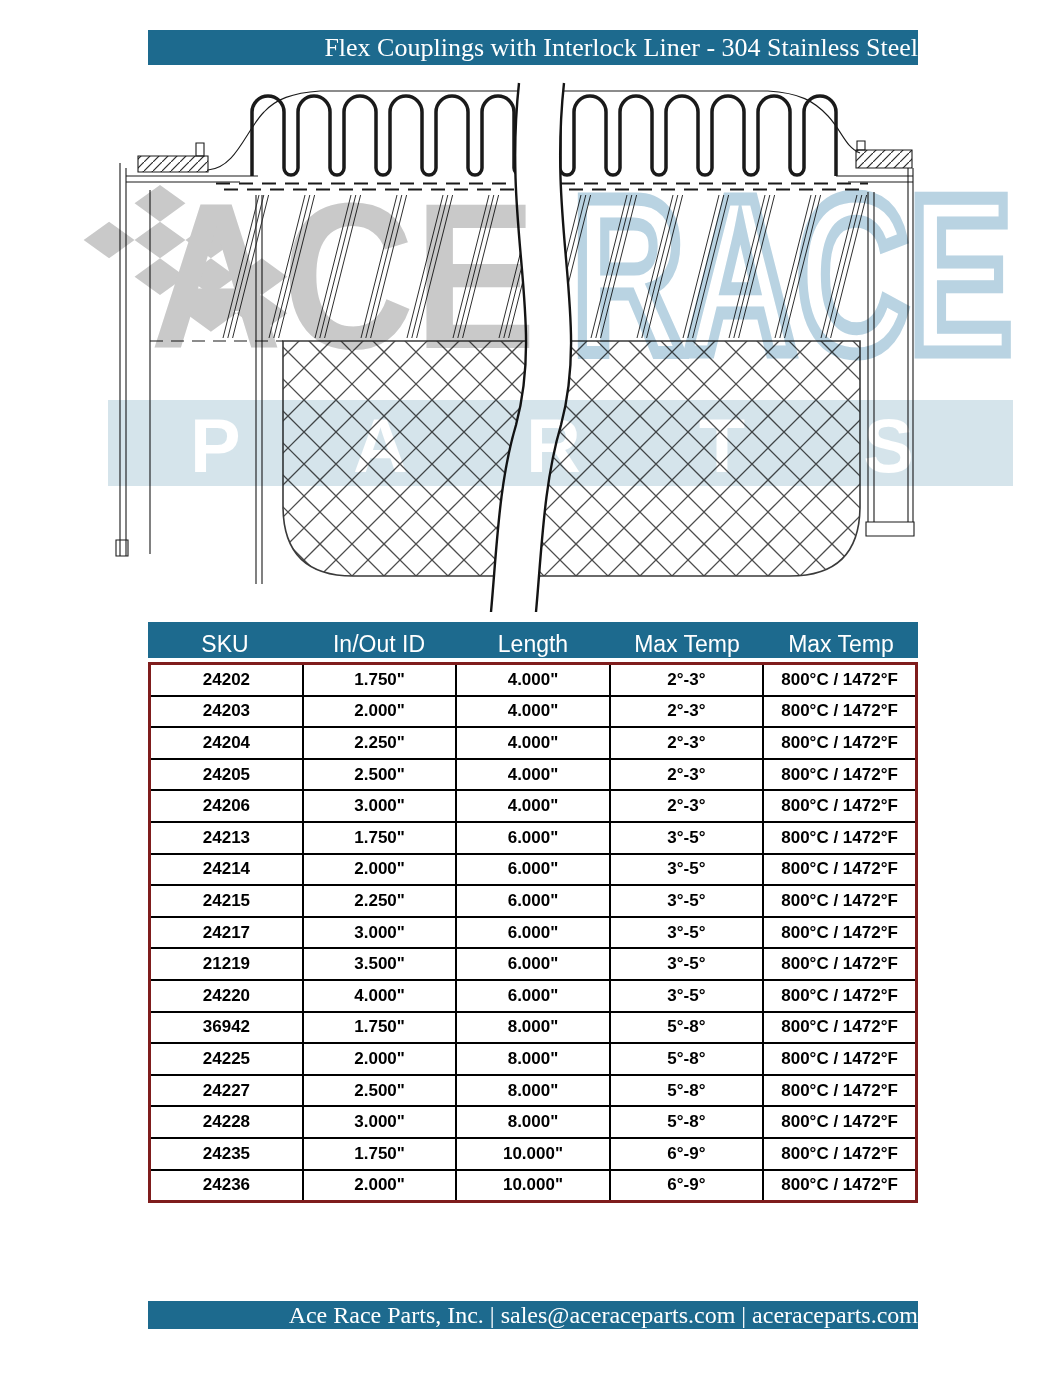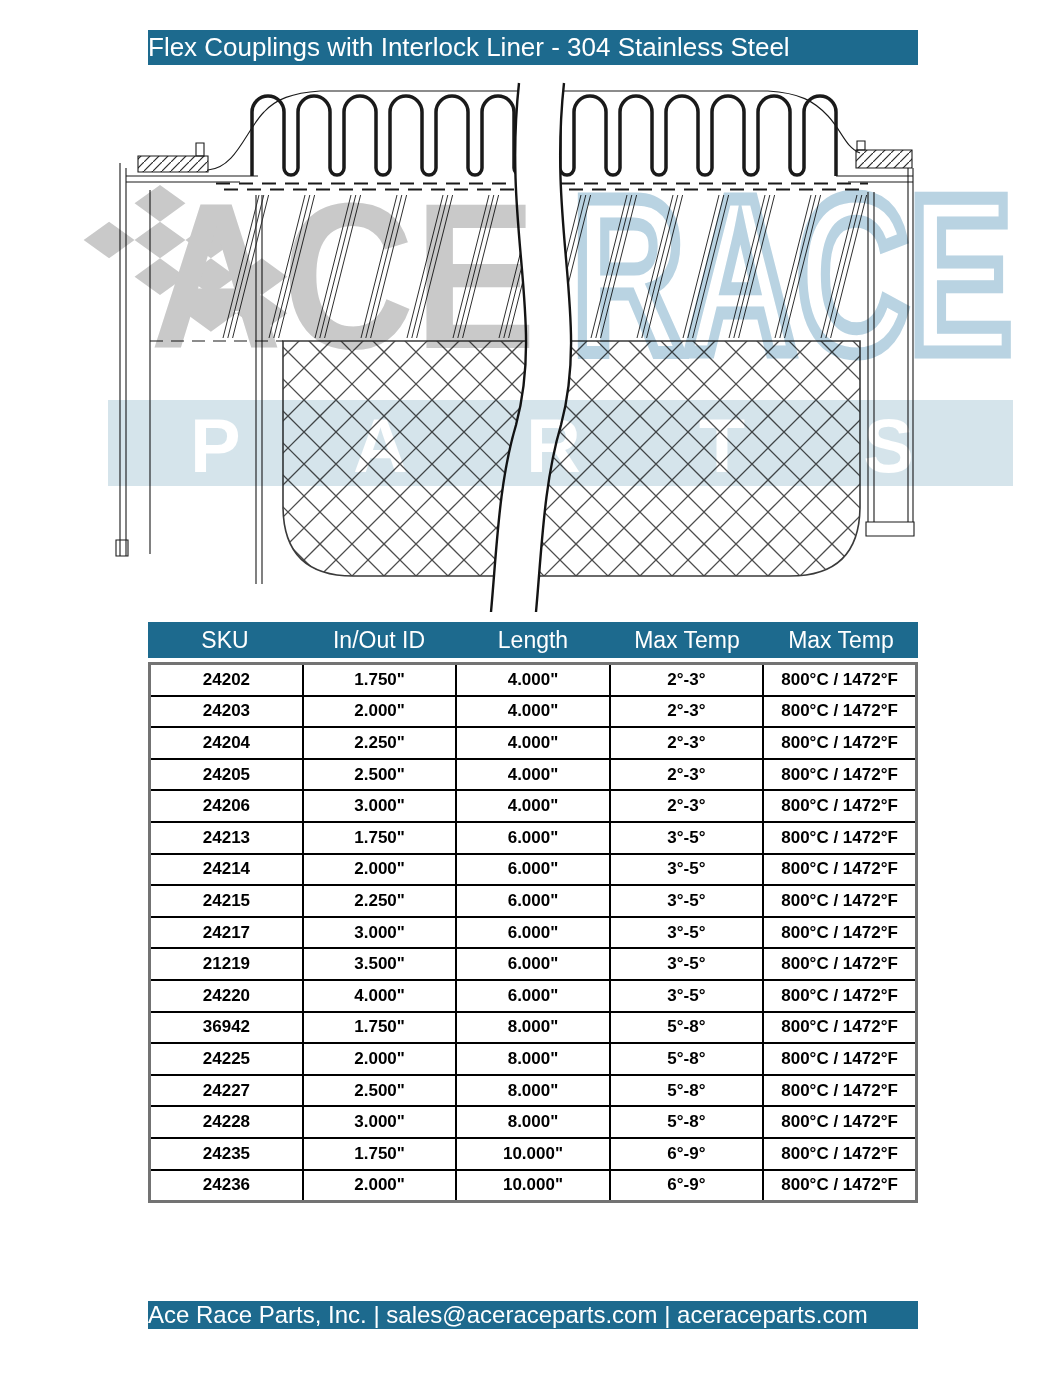--- a/index.html
+++ b/index.html
@@ -2,21 +2,21 @@
 <html style="--accent_teal: #1d6a8e; --watermark_blue: #b9d3e2; --band_blue: #d5e4eb; --watermark_gray: #c9c9c9;"><head>
 <meta charset="utf-8">
 <style>
   html,body{margin:0;padding:0;}
   body{
     width:1063px;height:1375px;position:relative;background:#fff;
     font-family:"Liberation Sans",sans-serif;overflow:hidden;
   }
   .bar{
     position:absolute;left:148px;width:770px;background:var(--accent_teal,#1d6a8e);
-    color:#fff;display:flex;align-items:center;justify-content:flex-start;white-space:pre;
+    color:#fff;display:flex;align-items:center;justify-content:flex-end;white-space:pre;font-family:Liberation Serif, serif;
   }
   #title-bar{top:30px;height:35px;font-size:26px;}
   #footer-bar{top:1301px;height:28px;font-size:24px;}
   #drawing-layer,#watermark-layer{position:absolute;left:0;top:0;width:1063px;height:650px;}
   #watermark-layer{mix-blend-mode:multiply;}
   .art{stroke:#1a1a1a;fill:none;}
   .thin{stroke-width:1.1px;}
   .bellows{stroke-width:3.5px;stroke-linejoin:round;}
   .hookdash{stroke:#1a1a1a;stroke-width:2px;}
   .linerln{stroke:#2e2e2e;stroke-width:1px;}
@@ -29,25 +29,25 @@
   .wm-race{font-size:222px;font-weight:bold;fill:none;stroke:var(--watermark_blue,#b9d3e2);stroke-width:13px;}
   .band{fill:var(--band_blue,#d5e4eb);}
   .flag-check{fill:var(--watermark_gray,#c9c9c9);}
   #parts-mask text{
     font-family:"Liberation Sans",sans-serif;font-size:76px;font-weight:bold;
     letter-spacing:118px;fill:#000;
   }
   #table-wrap{position:absolute;left:148px;top:622px;width:770px;}
   #col-header{
     display:flex;height:36px;background:var(--accent_teal,#1d6a8e);color:#fff;
-    font-size:23px;align-items:center;margin-bottom:4px;
+    font-size:23px;align-items:flex-end;margin-bottom:4px;
   }
   #col-header div{flex:1;text-align:center;}
   #spec-table{
-    border-collapse:collapse;width:770px;table-layout:fixed;border:3px solid #737373;
+    border-collapse:collapse;width:770px;table-layout:fixed;border:3px solid #7f1d1d;
   }
   #spec-table td{
     border:2px solid #000;height:29.6px;text-align:center;font-size:17px;
     font-weight:700;color:#000;padding:0;
   }
 </style>
 </head>
 <body>
 
 <div class="bar" id="title-bar">

